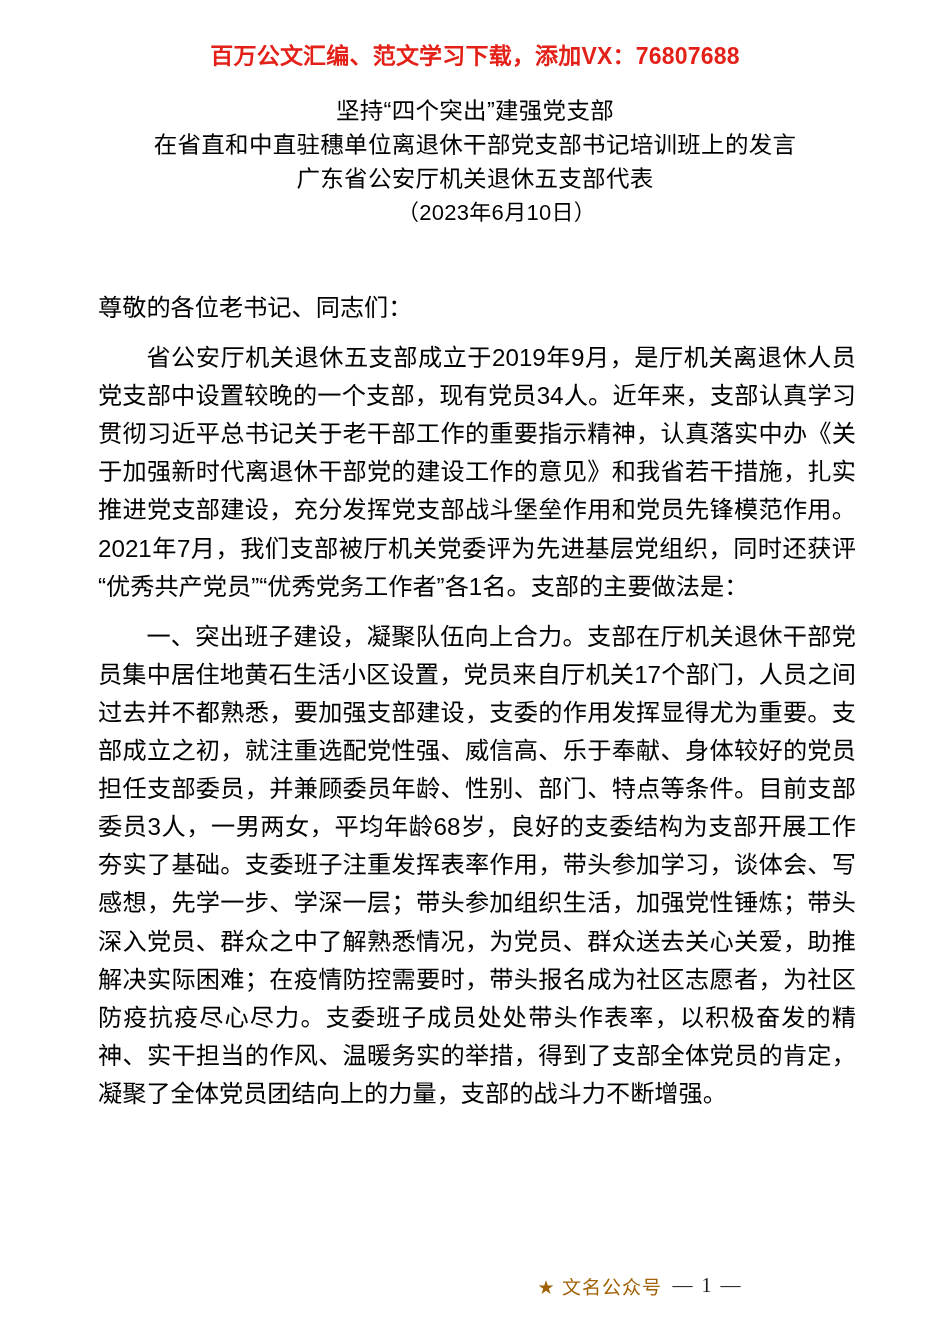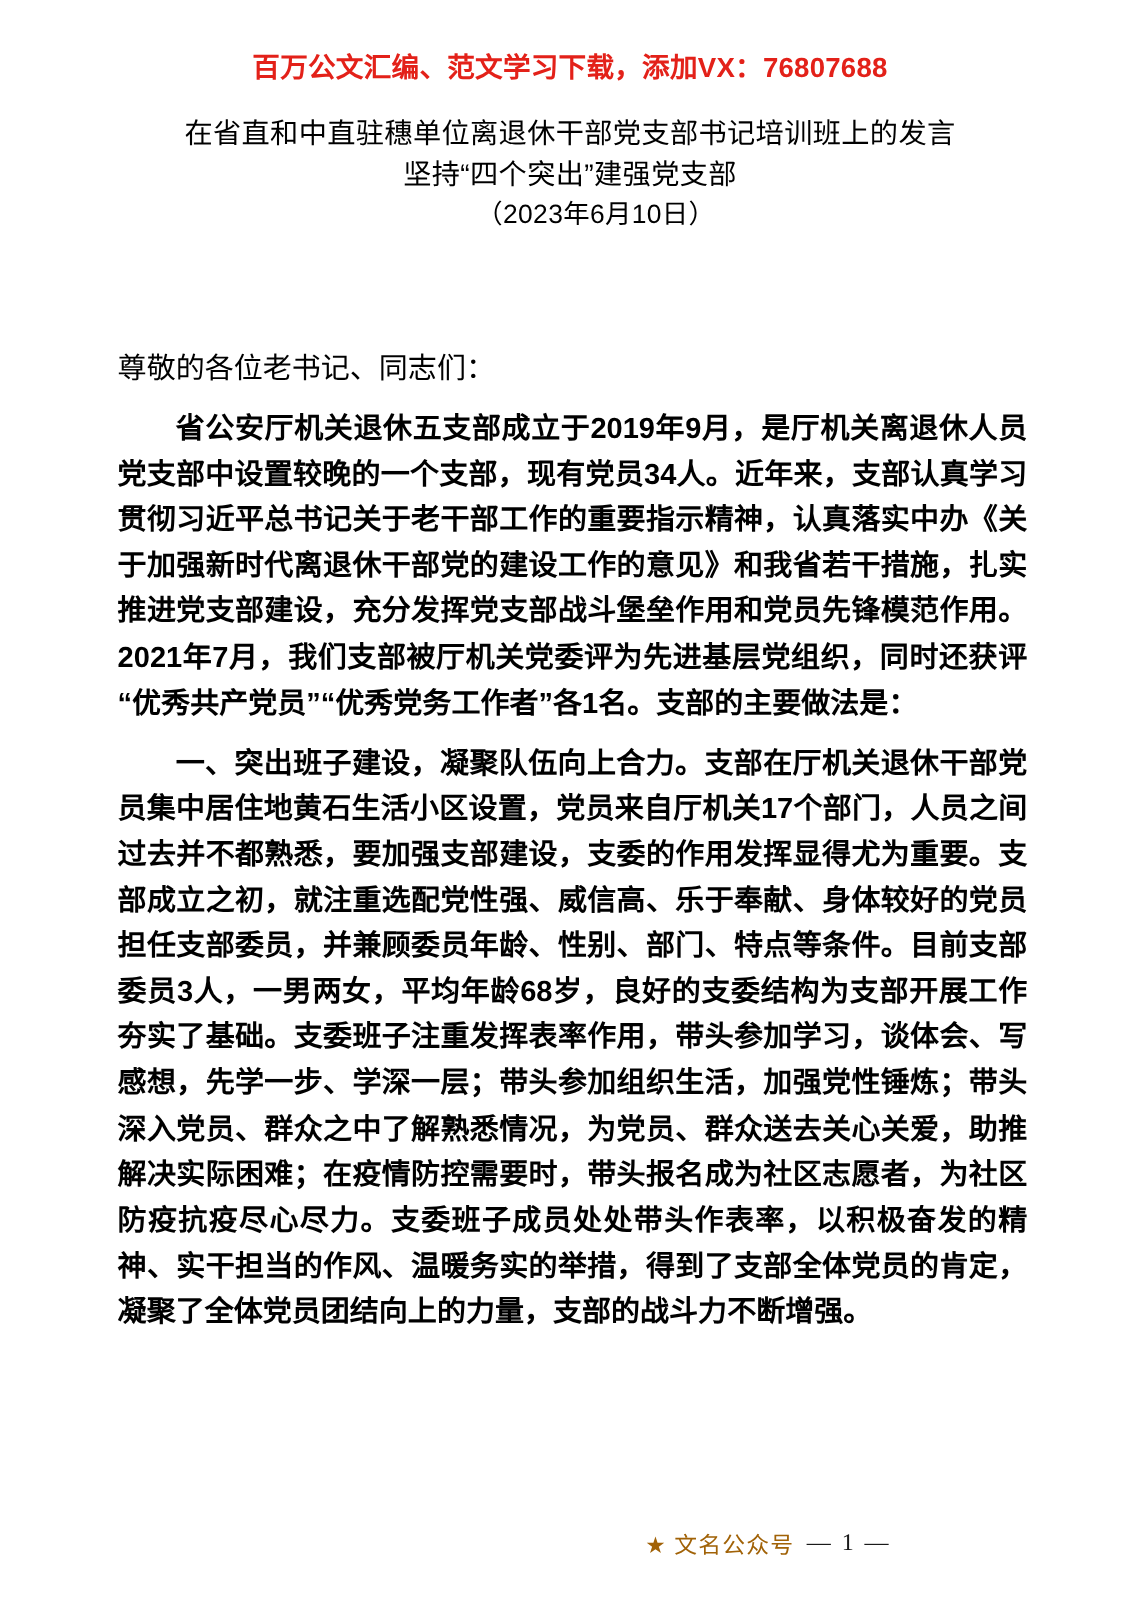--- a/index.html
+++ b/index.html
@@ -73,21 +73,20 @@
     line-height: 38.1px;
     text-align: justify;
     text-align-last: left;
     text-justify: inter-character;
     margin: 12px;
     letter-spacing: 0px;
     word-break: break-all;
   }
   .para.indent {
     text-indent: 2em;
-    font-weight: bold;
   }
 
   
   .footer {
     position: absolute;
     left: 0;
     top: 1272px;
     width: 950px;
     text-align: center;
     padding-right: 0;
@@ -113,22 +112,23 @@
   }
 </style>
 </head>
 <body>
 
 <div class="page">
 
   <div class="promo-header" style="color: rgb(227, 33, 25);">百万公文汇编、范文学习下载，添加VX：76807688</div>
 
   <div class="title-block">
+    <div class="title-line">坚持“四个突出”建强党支部</div>
     <div class="title-line">在省直和中直驻穗单位离退休干部党支部书记培训班上的发言</div>
-    <div class="title-line">坚持“四个突出”建强党支部</div>
+    <div class="title-line">广东省公安厅机关退休五支部代表</div>
     <div class="title-date">（2023年6月10日）</div>
   </div>
 
   <div class="body-block">
     <p class="para">尊敬的各位老书记、同志们：</p>
     <p class="para indent">省公安厅机关退休五支部成立于2019年9月，是厅机关离退休人员党支部中设置较晚的一个支部，现有党员34人。近年来，支部认真学习贯彻习近平总书记关于老干部工作的重要指示精神，认真落实中办《关于加强新时代离退休干部党的建设工作的意见》和我省若干措施，扎实推进党支部建设，充分发挥党支部战斗堡垒作用和党员先锋模范作用。2021年7月，我们支部被厅机关党委评为先进基层党组织，同时还获评“优秀共产党员”“优秀党务工作者”各1名。支部的主要做法是：</p>
     <p class="para indent">一、突出班子建设，凝聚队伍向上合力。支部在厅机关退休干部党员集中居住地黄石生活小区设置，党员来自厅机关17个部门，人员之间过去并不都熟悉，要加强支部建设，支委的作用发挥显得尤为重要。支部成立之初，就注重选配党性强、威信高、乐于奉献、身体较好的党员担任支部委员，并兼顾委员年龄、性别、部门、特点等条件。目前支部委员3人，一男两女，平均年龄68岁，良好的支委结构为支部开展工作夯实了基础。支委班子注重发挥表率作用，带头参加学习，谈体会、写感想，先学一步、学深一层；带头参加组织生活，加强党性锤炼；带头深入党员、群众之中了解熟悉情况，为党员、群众送去关心关爱，助推解决实际困难；在疫情防控需要时，带头报名成为社区志愿者，为社区防疫抗疫尽心尽力。支委班子成员处处带头作表率，以积极奋发的精神、实干担当的作风、温暖务实的举措，得到了支部全体党员的肯定，凝聚了全体党员团结向上的力量，支部的战斗力不断增强。</p>
   </div>
 
   <div class="footer">

